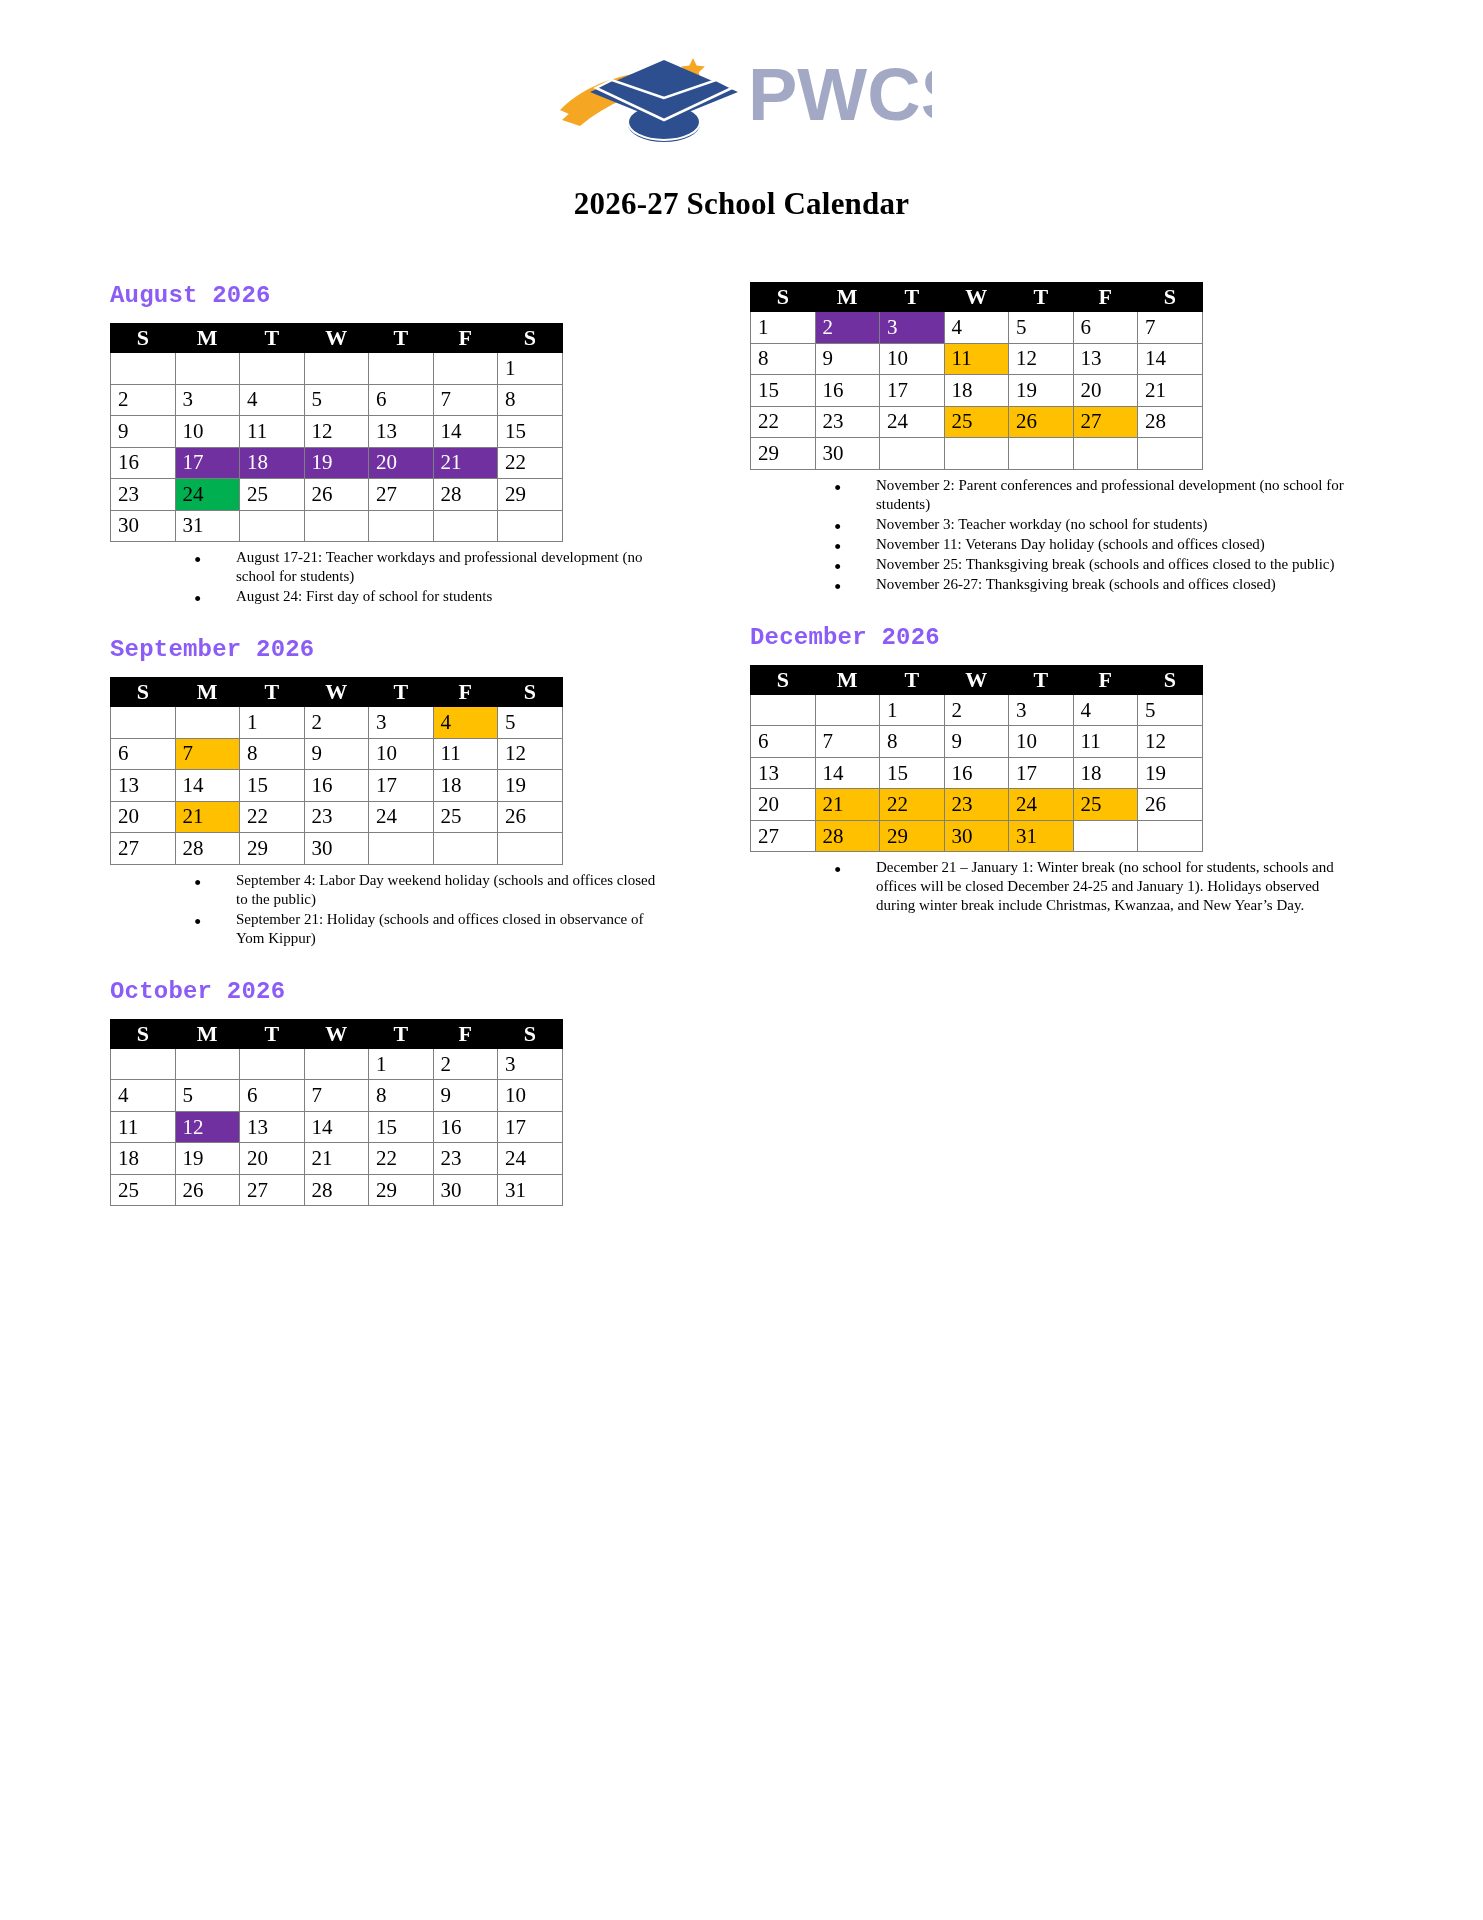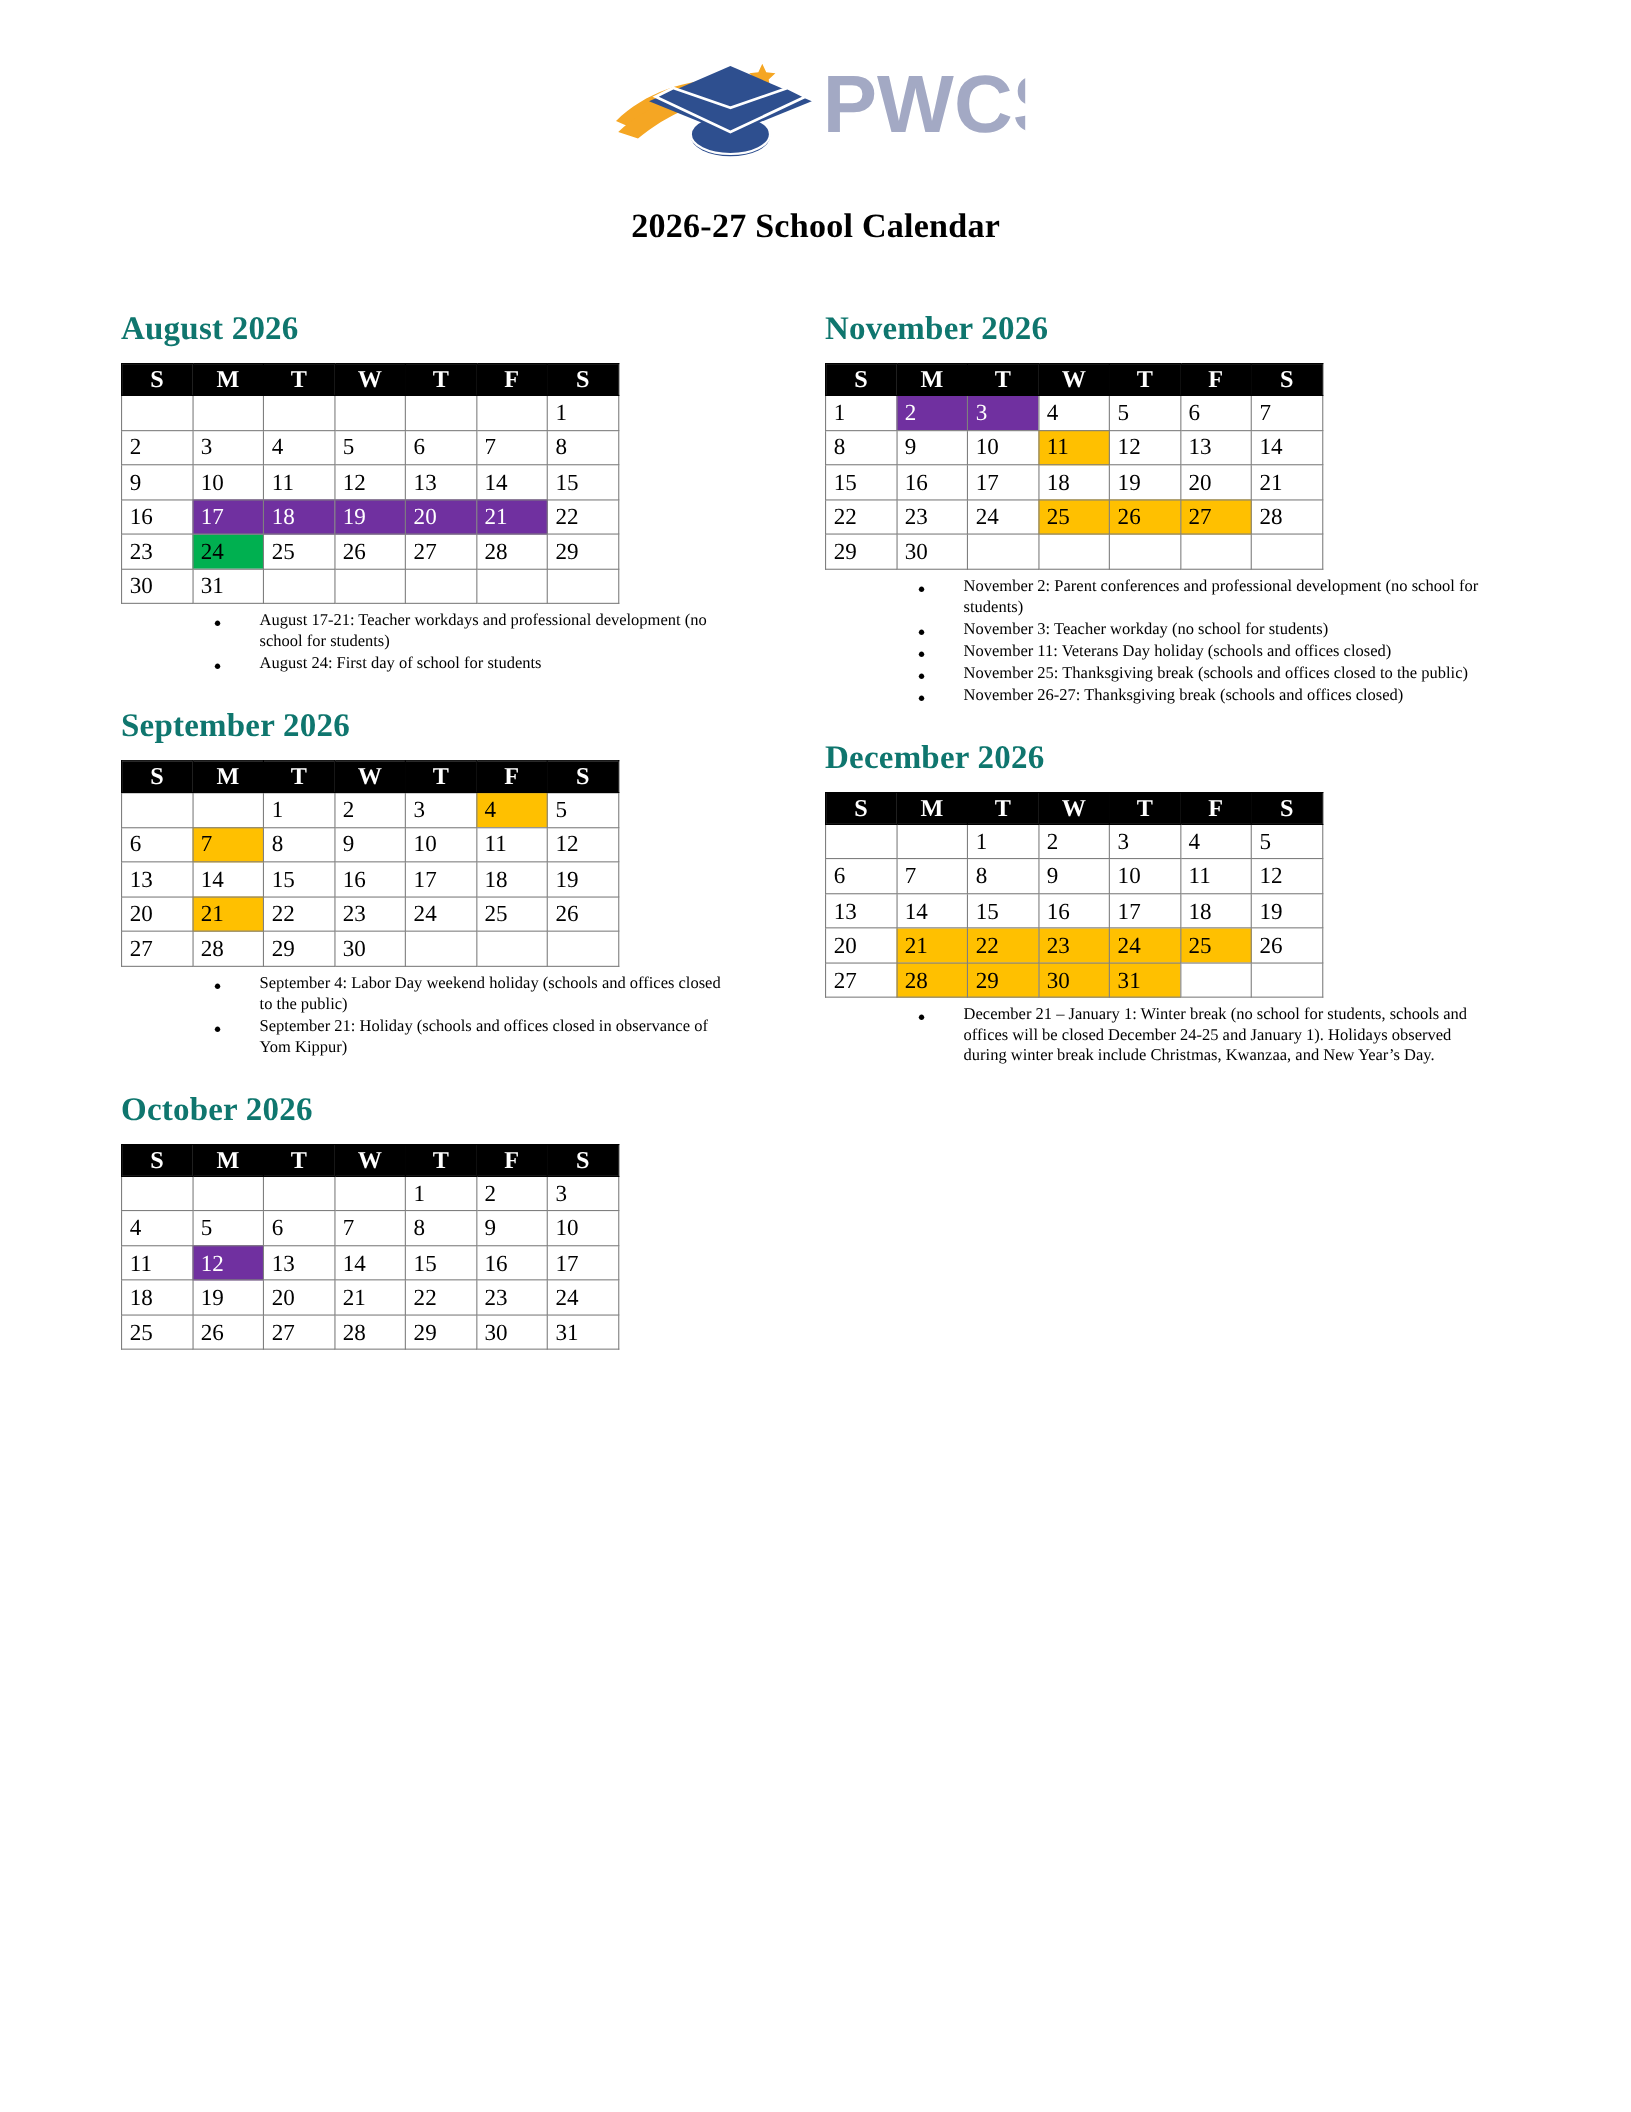--- a/index.html
+++ b/index.html
@@ -47,25 +47,25 @@
   }
   .col {
     width: 620px;
   }
   .col-left  { margin-left: 110px; }
   .col-right { margin-left: 20px; }
 
   .month-block { margin-bottom: 6px; }
 
   h2.month-title {
-    font-size: 30px;
+    font-size: 24px;
     font-weight: bold;
-    color: #0f766e;
+    color: #8b5cf6;
     margin: 0 0 14px 0;
-    font-family: Liberation Serif, serif;
+    font-family: Liberation Mono, monospace;
     letter-spacing: 0.2px;
   }
 
   table.cal {
     border-collapse: collapse;
     table-layout: fixed;
     width: 452px;
     margin-bottom: 6px;
   }
   table.cal th,
@@ -346,21 +346,20 @@
               <td>29</td>
               <td>30</td>
               <td>31</td>
             </tr>
           </tbody>
         </table>
       </div>
     </div>
   <div class="col col-right" id="col-right">
       <div class="month-block">
-        <h2 class="month-title">November 2026</h2>
         <table class="cal">
           <thead>
             <tr>
               <th>S</th>
               <th>M</th>
               <th>T</th>
               <th>W</th>
               <th>T</th>
               <th>F</th>
               <th>S</th>

